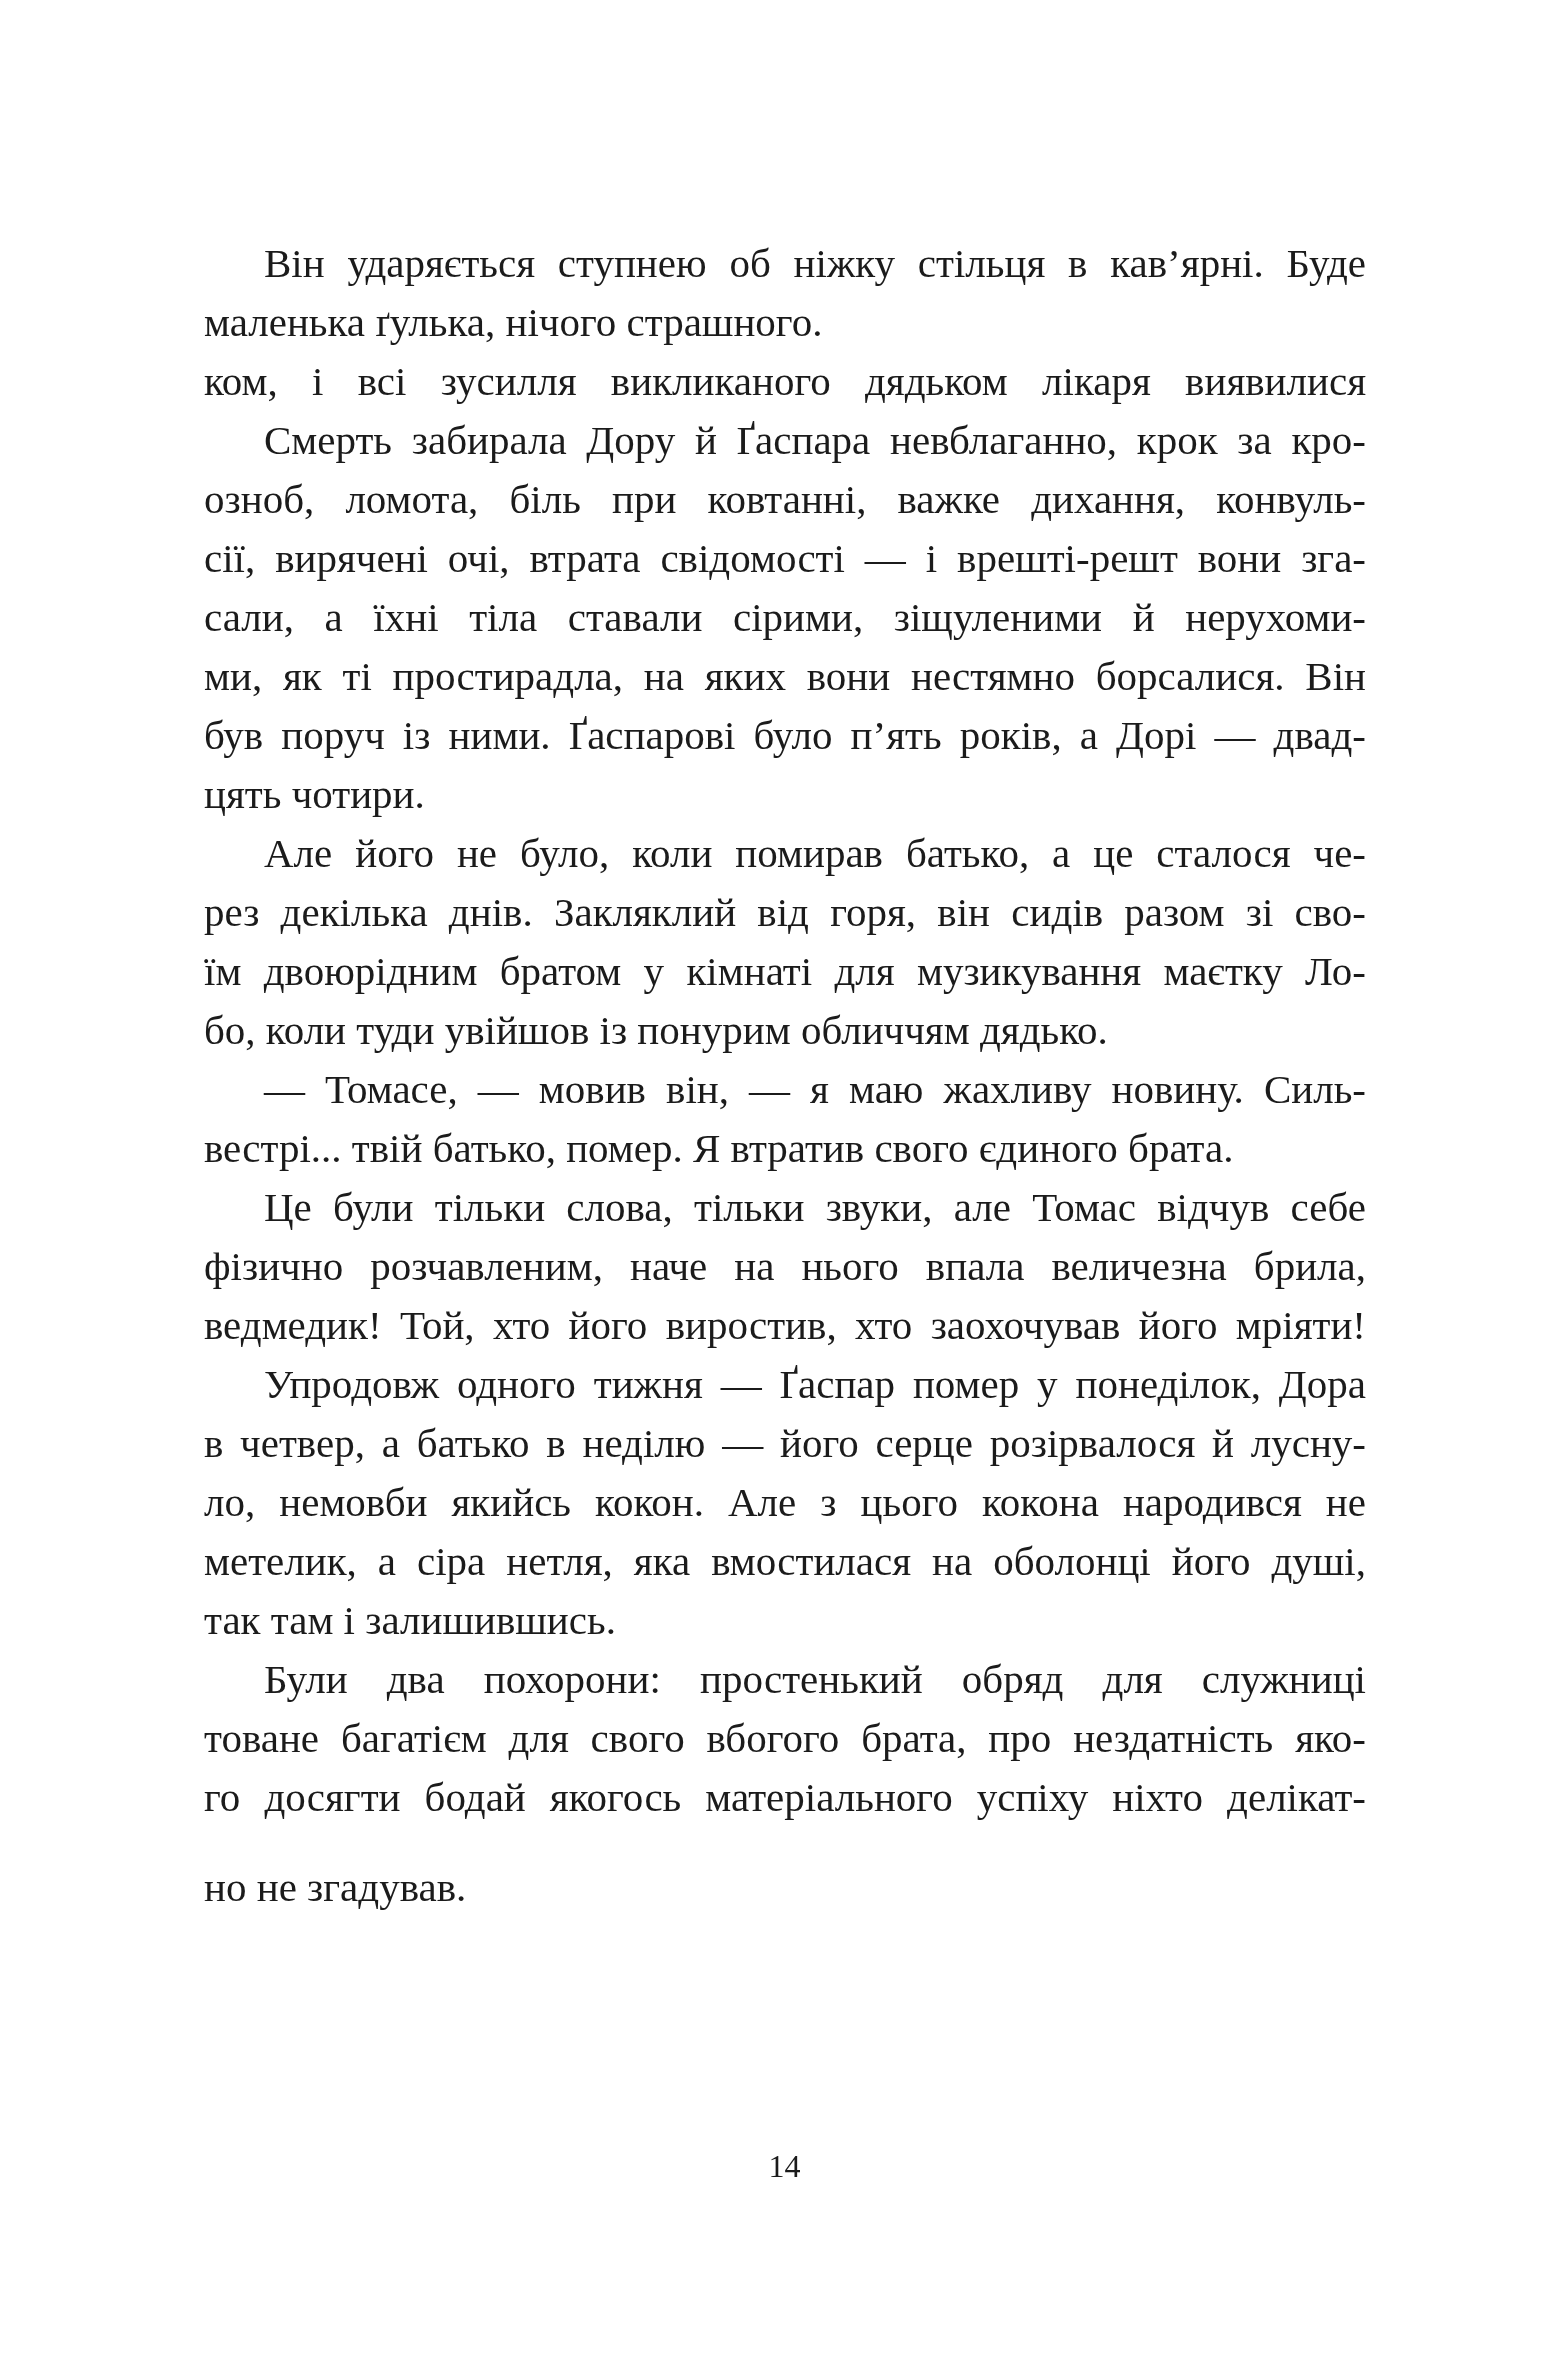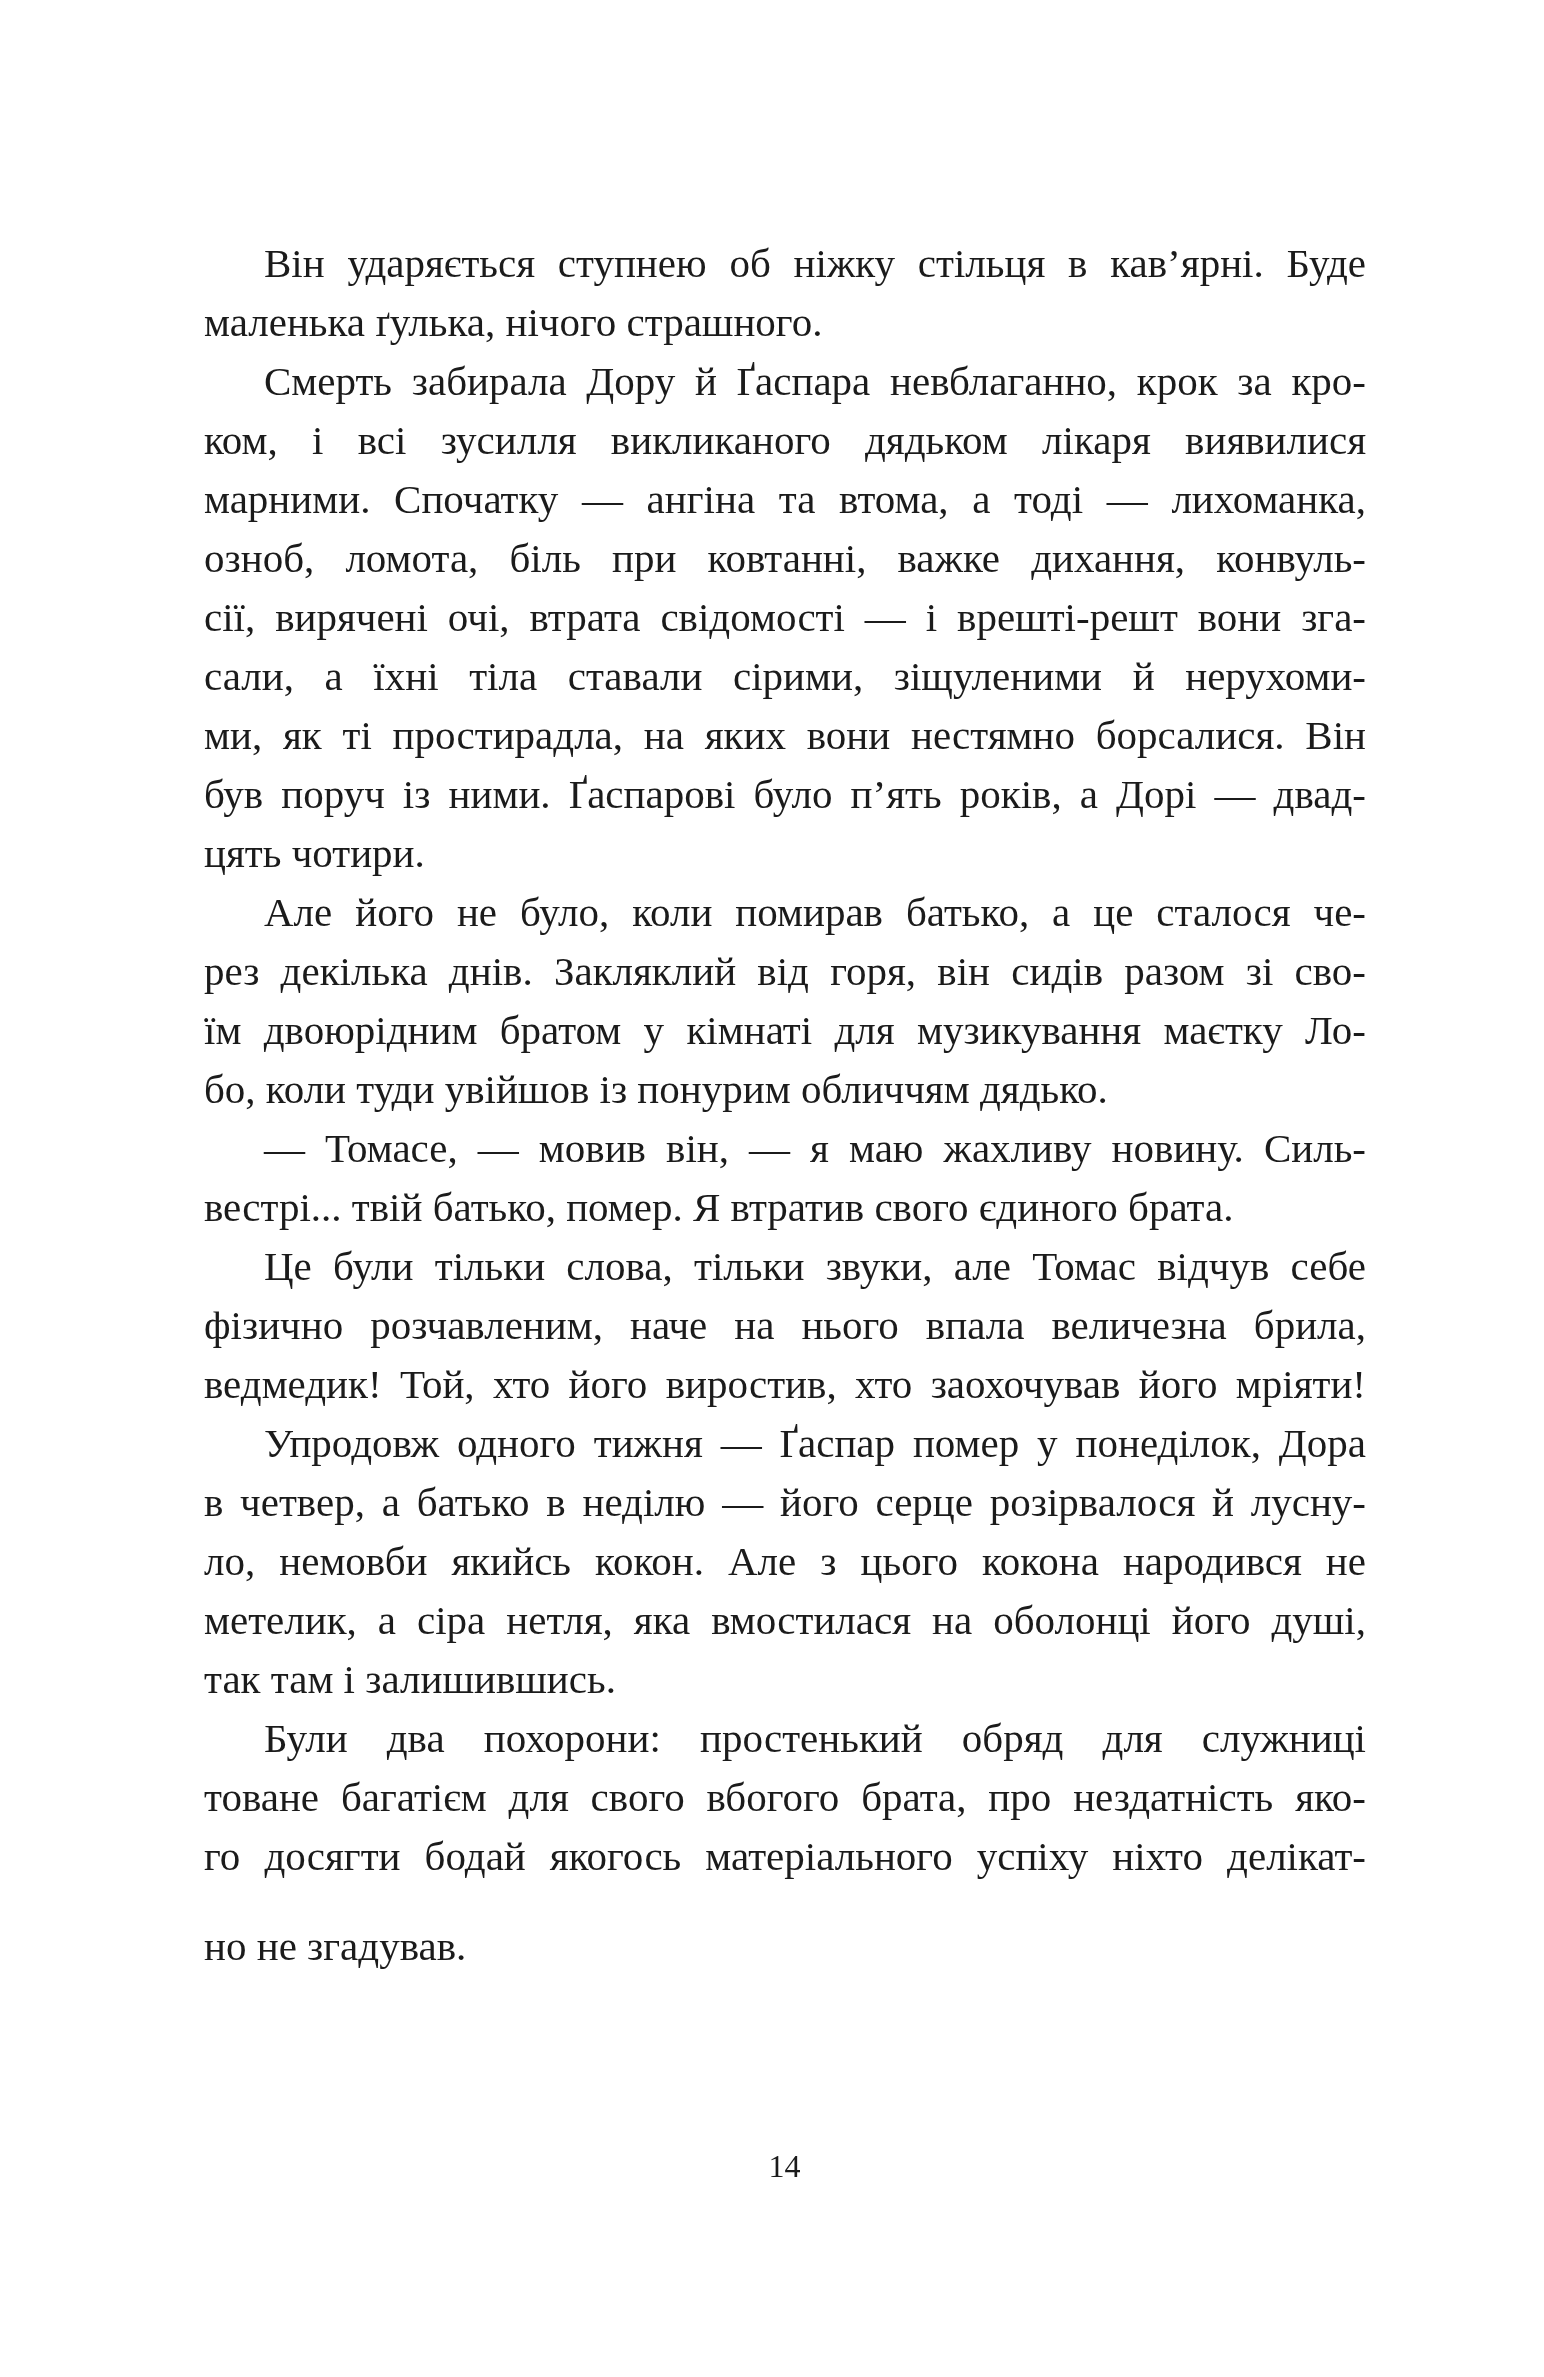--- a/index.html
+++ b/index.html
@@ -53,23 +53,22 @@
 <body>
 
 <div class="text-block">
 
   <p style="margin:0">
     <span class="line indent" style="white-space: normal;">Він ударяється ступнею об ніжку стільця в кав’ярні. Буде</span>
     <span class="line last" style="white-space: normal;">маленька ґулька, нічого страшного.</span>
   </p>
 
   <p style="margin:0">
+    <span class="line" style="white-space: normal;">ком, і всі зусилля викликаного дядьком лікаря виявилися</span>
     <span class="line indent" style="white-space: normal;">Смерть забирала Дору й Ґаспара невблаганно, крок за кро-</span>
-    <span class="line" style="white-space: normal;">ком, і всі зусилля викликаного дядьком лікаря виявилися</span>
-    <span class="line" style="white-space: normal;">марними. Спочатку — ангіна та втома, а тоді — лихоманка,</span>
     <span class="line" style="white-space: normal;">озноб, ломота, біль при ковтанні, важке дихання, конвуль-</span>
     <span class="line" style="white-space: normal;">сії, вирячені очі, втрата свідомості — і врешті-решт вони зга-</span>
     <span class="line" style="white-space: normal;">сали, а їхні тіла ставали сірими, зіщуленими й нерухоми-</span>
     <span class="line" style="white-space: normal;">ми, як ті простирадла, на яких вони нестямно борсалися. Він</span>
     <span class="line" style="white-space: normal;">був поруч із ними. Ґаспарові було п’ять років, а Дорі — двад-</span>
     <span class="line last" style="white-space: normal;">цять чотири.</span>
   </p>
 
   <p style="margin:0">
     <span class="line indent" style="white-space: normal;">Але його не було, коли помирав батько, а це сталося че-</span>

